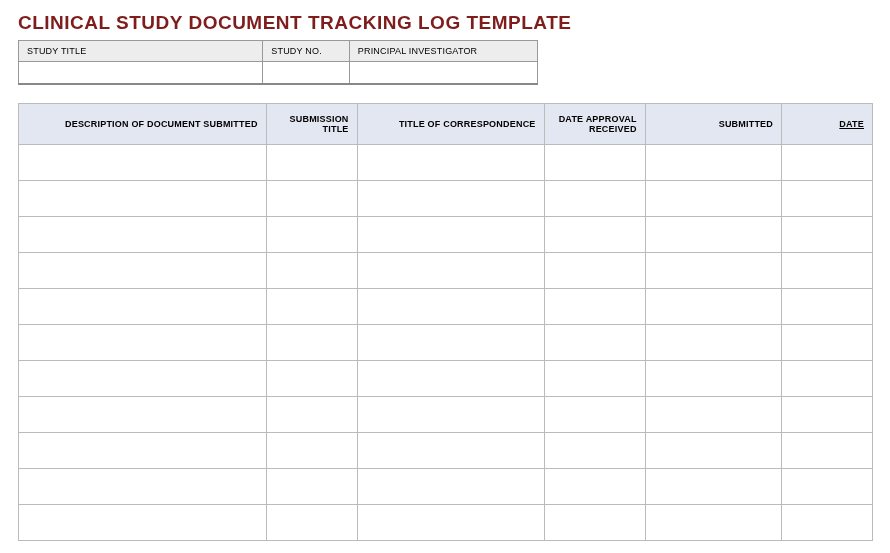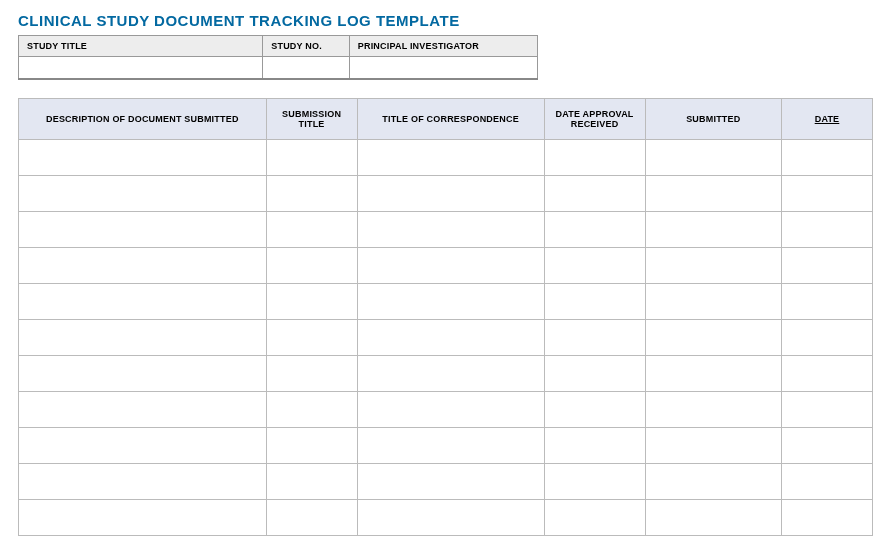--- a/index.html
+++ b/index.html
@@ -3,36 +3,36 @@
   <meta charset="utf-8">
   <style>
     * { box-sizing: border-box; margin: 0; padding: 0; }
     body {
       font-family: Arial, Helvetica, sans-serif;
       background: #ffffff;
       padding: 12px 18px;
       width: 890px;
     }
     .page-title {
-      font-size: 15px;
+      font-size: 19px;
       font-weight: bold;
-      color: #0369a1;
+      color: #7f1d1d;
       letter-spacing: 0.5px;
       margin-bottom: 6px;
     }
     .meta-table {
       border-collapse: collapse;
       width: 520px;
       margin-bottom: 18px;
     }
     .meta-table th {
       background: #ededed;
       border: 1px solid #999;
       font-size: 9px;
-      font-weight: bold;
+      font-weight: normal;
       text-align: left;
       padding: 5px 8px;
       color: #000;
       letter-spacing: 0.2px;
     }
     .meta-table td {
       border: 1px solid #999;
       height: 22px;
       padding: 4px 8px;
       font-size: 10px;
@@ -44,21 +44,21 @@
 
     .main-table {
       border-collapse: collapse;
       width: 855px;
     }
     .main-table th {
       background: #e3e7f2;
       border: 1px solid #bbb;
       font-size: 9px;
       font-weight: bold;
-      text-align: center;
+      text-align: right;
       padding: 10px 8px;
       color: #000;
       vertical-align: middle;
       letter-spacing: 0.2px;
     }
     .main-table td {
       border: 1px solid #bbb;
       height: 36px;
       padding: 4px 8px;
       font-size: 10px;

